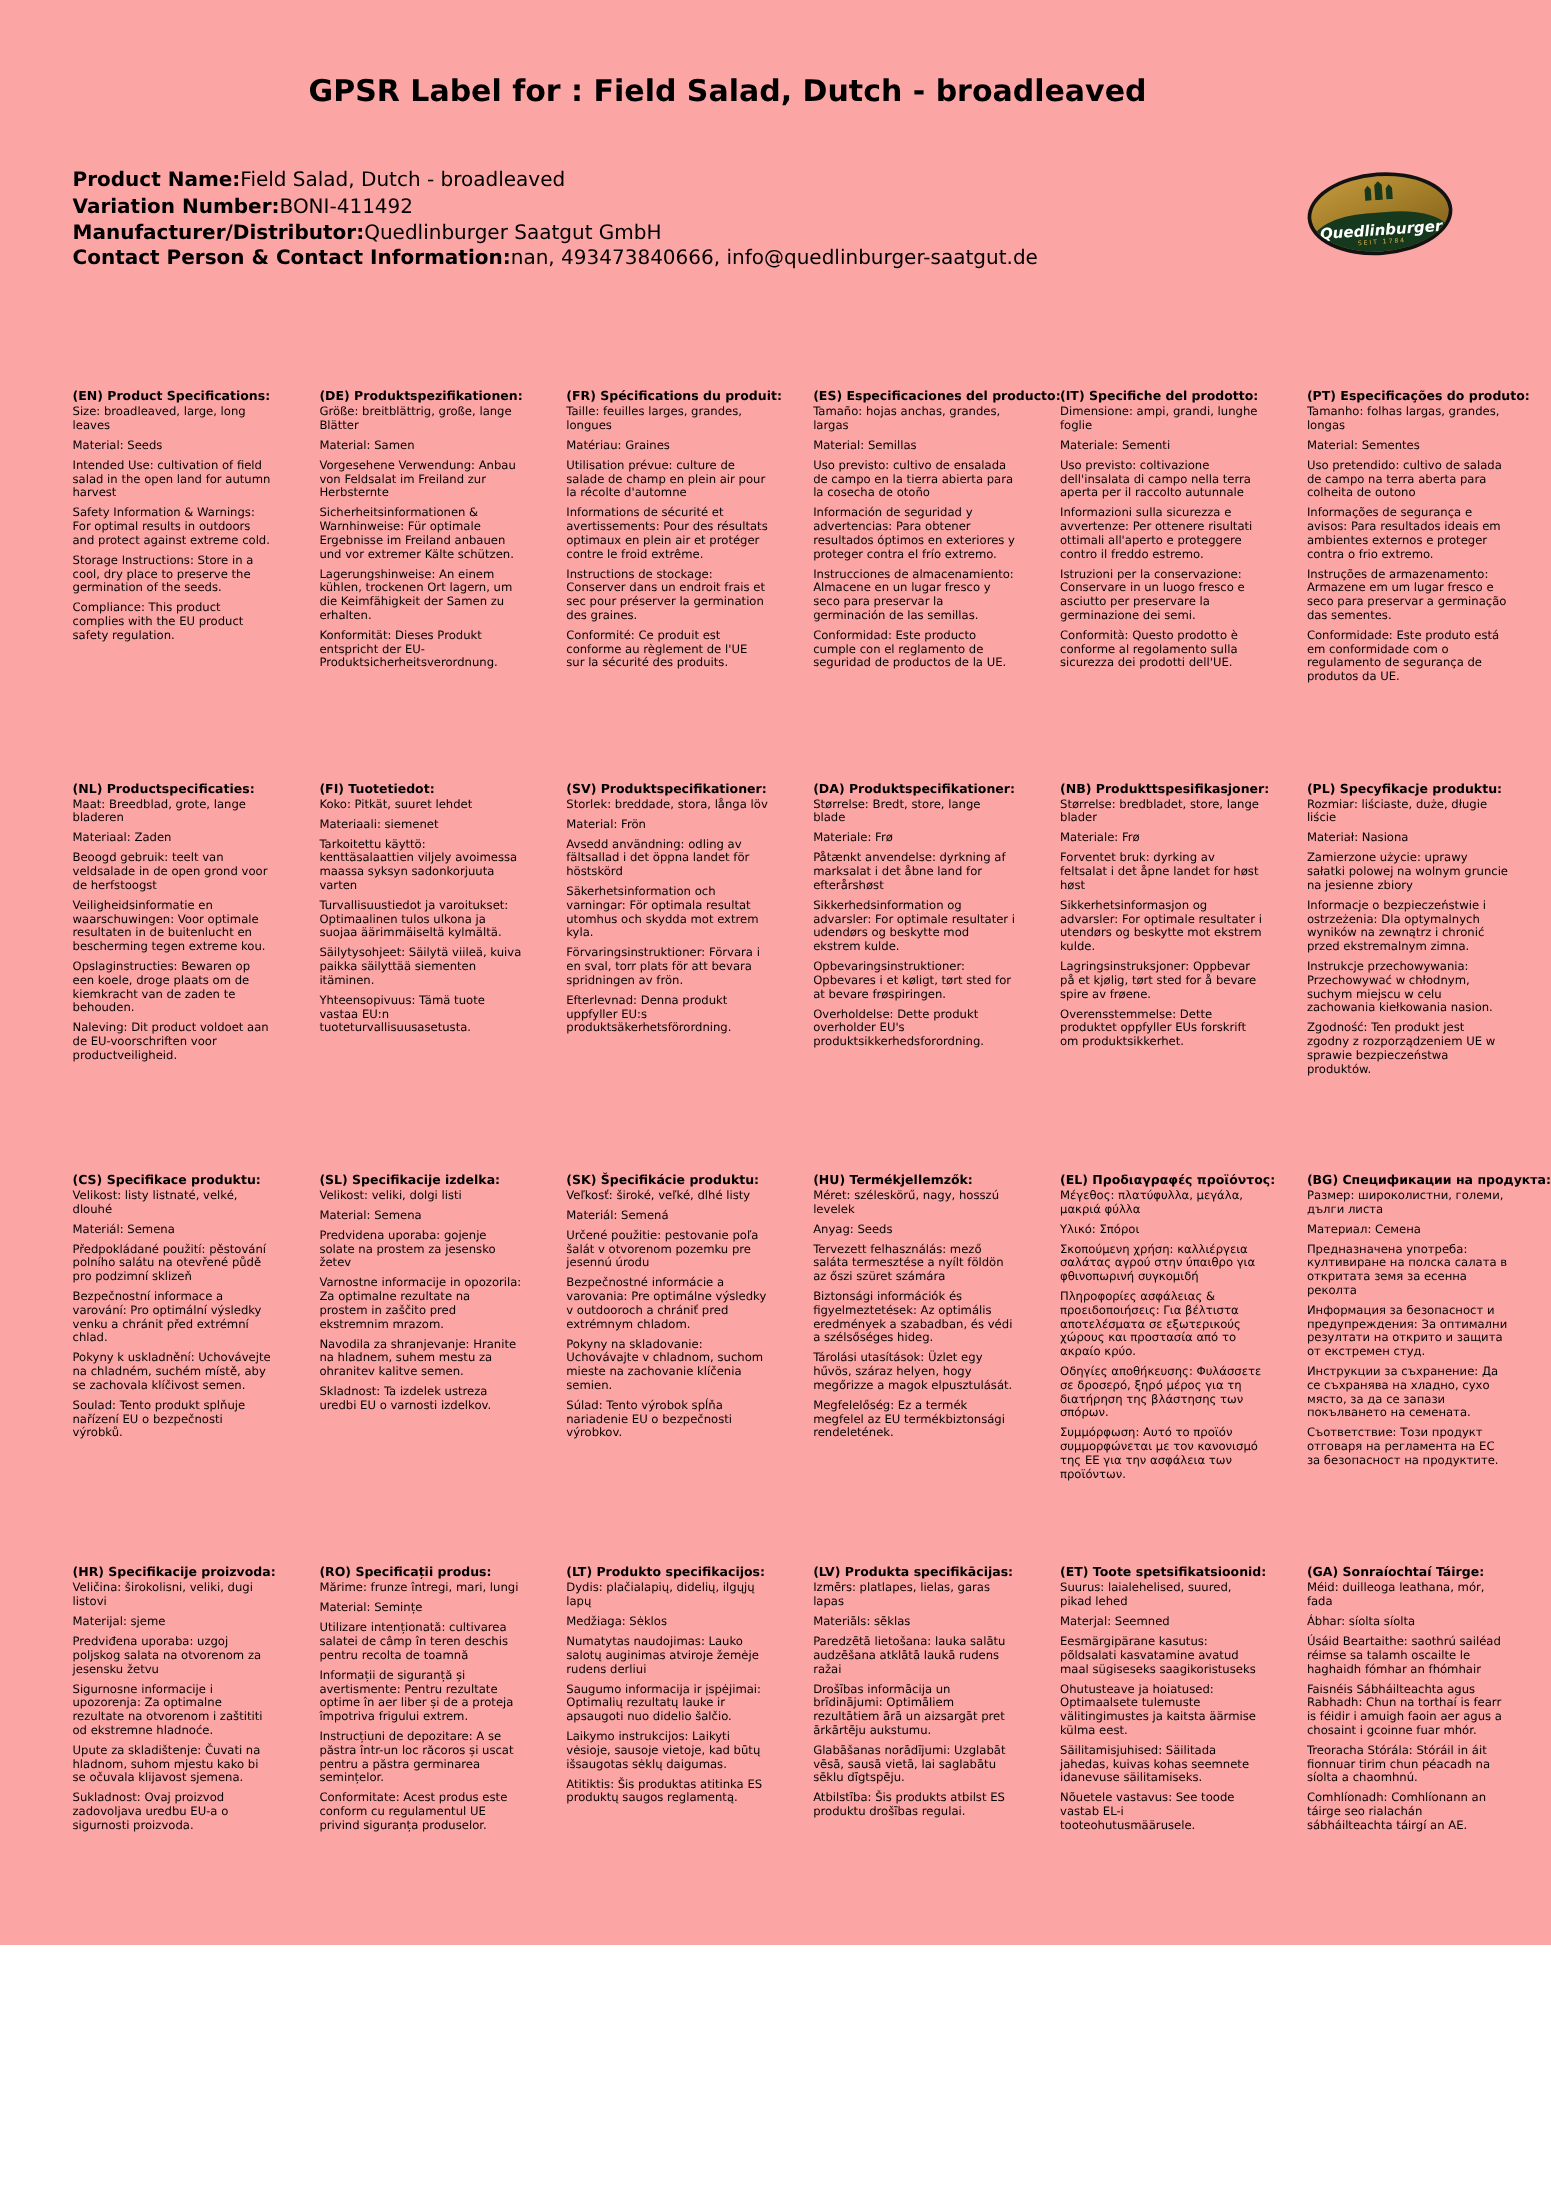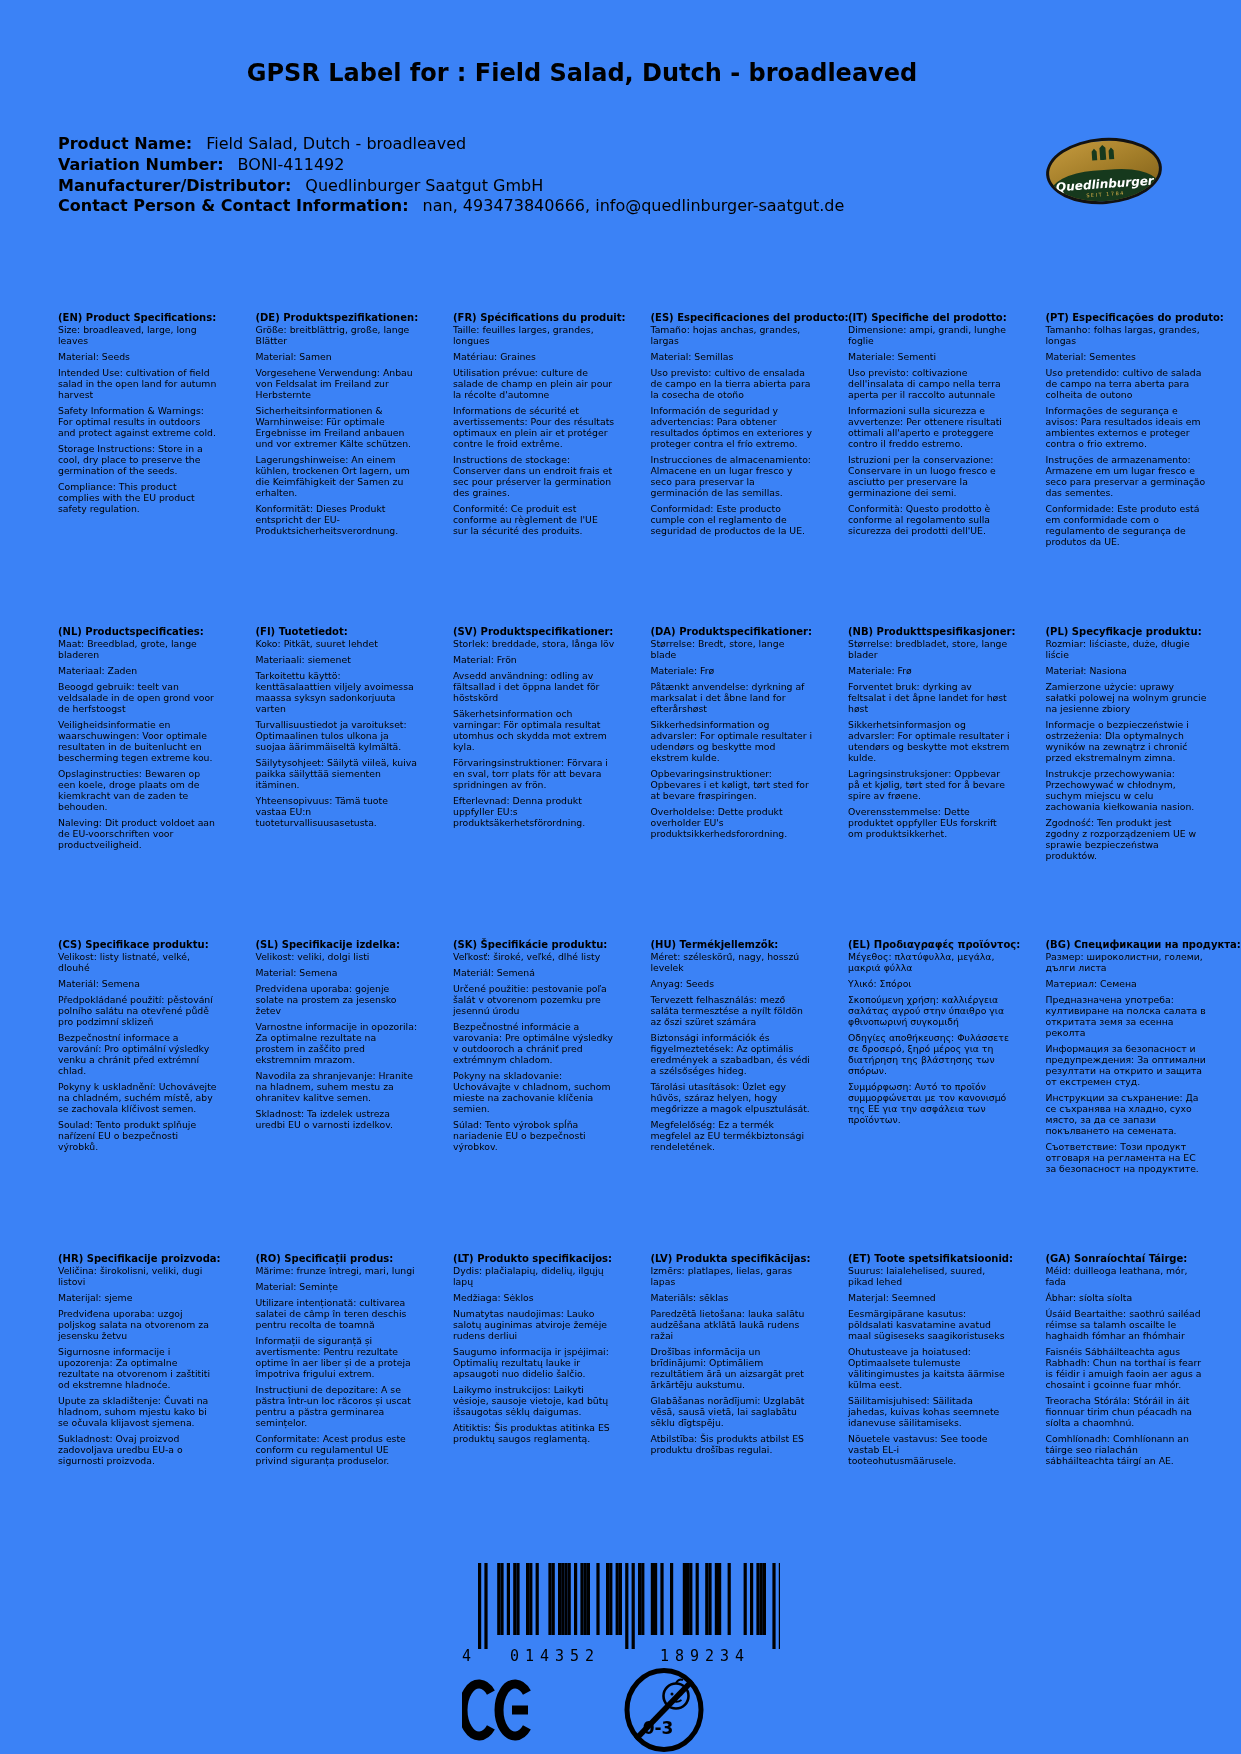--- a/index.html
+++ b/index.html
@@ -1,27 +1,27 @@
 <!DOCTYPE html>
 <html><head>
 <meta charset="utf-8">
 <style>
   html,body{margin:0;padding:0;background:#ffffff;}
   .page{
-    position:relative;width:1241px;height:1754px;background:#3b82f6;
+    position:relative;width:1241px;height:1556px;background:#fca5a5;
     font-family:"DejaVu Sans",sans-serif;color:#000;overflow:hidden;
   }
   .doc-title{
     position:absolute;top:58px;left:58px;width:1048px;
     text-align:center;font-size:24px;font-weight:bold;line-height:30px;margin:0;
   }
   
   .info{position:absolute;left:58px;top:134px;font-size:16px;line-height:20.8px;}
   .info-row{white-space:nowrap;}
-  .info-label{font-weight:bold;padding-right:14px;}
+  .info-label{font-weight:bold;padding-right:0;}
   
   .logo{position:absolute;left:1046px;top:138px;width:116px;height:66px;}
   .logo-oval{
     position:relative;width:100%;height:100%;border-radius:50%;
     background:linear-gradient(160deg,#c59a3e 0%,#a17c28 50%,#7c5c18 100%);
     border:3px solid #121212;box-sizing:border-box;overflow:hidden;transform:rotate(-4deg);
   }
   .logo-castle{position:absolute;top:3px;left:50%;transform:translateX(-50%);width:24px;height:16px;}
   .logo-band{
     position:absolute;bottom:-6%;left:0;width:100%;height:58%;
@@ -216,20 +216,21 @@
         <p>Tervezett felhasználás: mező saláta termesztése a nyílt földön az őszi szüret számára</p>
         <p>Biztonsági információk és figyelmeztetések: Az optimális eredmények a szabadban, és védi a szélsőséges hideg.</p>
         <p>Tárolási utasítások: Üzlet egy hűvös, száraz helyen, hogy megőrizze a magok elpusztulását.</p>
         <p>Megfelelőség: Ez a termék megfelel az EU termékbiztonsági rendeletének.</p>
       </div>
       <div class="lang-block">
         <div class="lang-title">(EL) Προδιαγραφές προϊόντος:</div>
         <p>Μέγεθος: πλατύφυλλα, μεγάλα, μακριά φύλλα</p>
         <p>Υλικό: Σπόροι</p>
         <p>Σκοπούμενη χρήση: καλλιέργεια σαλάτας αγρού στην ύπαιθρο για φθινοπωρινή συγκομιδή</p>
+        <p>Πληροφορίες ασφάλειας &amp; προειδοποιήσεις: Για βέλτιστα αποτελέσματα σε εξωτερικούς χώρους και προστασία από το ακραίο κρύο.</p>
         <p>Οδηγίες αποθήκευσης: Φυλάσσετε σε δροσερό, ξηρό μέρος για τη διατήρηση της βλάστησης των σπόρων.</p>
         <p>Συμμόρφωση: Αυτό το προϊόν συμμορφώνεται με τον κανονισμό της ΕΕ για την ασφάλεια των προϊόντων.</p>
       </div>
       <div class="lang-block">
         <div class="lang-title">(BG) Спецификации на продукта:</div>
         <p>Размер: широколистни, големи, дълги листа</p>
         <p>Материал: Семена</p>
         <p>Предназначена употреба: култивиране на полска салата в откритата земя за есенна реколта</p>
         <p>Информация за безопасност и предупреждения: За оптимални резултати на открито и защита от екстремен студ.</p>
         <p>Инструкции за съхранение: Да се съхранява на хладно, сухо място, за да се запази покълването на семената.</p>

